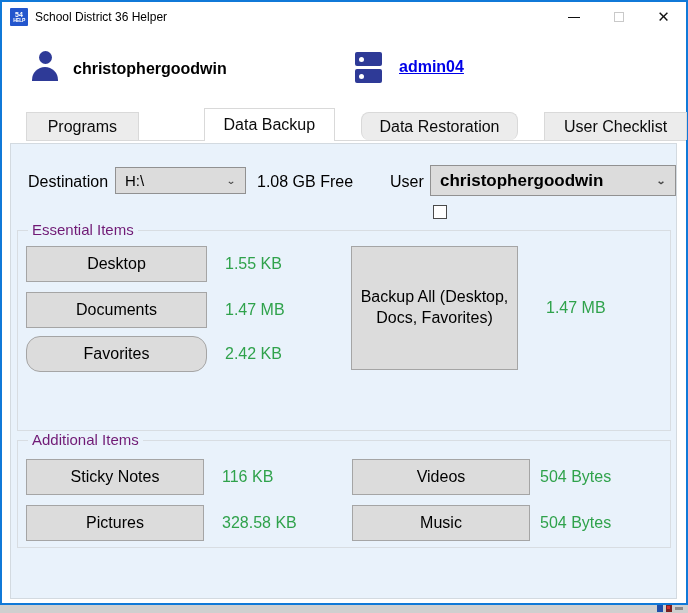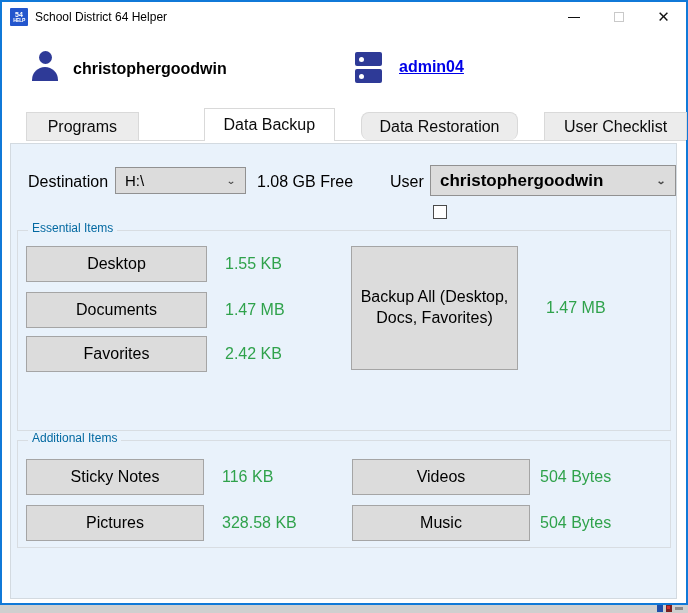--- a/index.html
+++ b/index.html
@@ -73,32 +73,32 @@
   .dest-lbl { left:17px; top:29px; font-size:16px; }
   .chk-row { position:absolute; left:422px; top:61px; display:flex; align-items:center; gap:7px; }
   .chk-box { width:14px; height:14px; background:#fff; border:1px solid #4a4a4a; }
   .chk-lbl { font-size:16px; color:#000; }
   
   .groupbox { position:absolute; border:1px solid #d8dde2; }
   .group-essential { left:6px; top:86px; width:654px; height:201px; }
   .group-additional { left:6px; top:296px; width:654px; height:108px; }
   .group-title {
     position:absolute; top:-10px; left:10px; background:#e9f2fb; padding:0 4px;
-    font-size:12px; color:#0369a1;
+    font-size:15px; color:#701a75;
   }
   .btn {
     position:absolute; background:#dcdcdc; border:1px solid #a5a5a5;
     display:flex; align-items:center; justify-content:center; text-align:center;
     font-size:16px; color:#000; cursor:pointer; font-family:"Liberation Sans",sans-serif;
     padding:0 8px; line-height:1.3;
   }
   .size-txt { position:absolute; font-size:16px; color:#2fa24b; white-space:nowrap; }
   .btn-desktop   { left:8px;  top:15px;  width:181px; height:36px; }
   .btn-documents { left:8px;  top:61px;  width:181px; height:36px; }
-  .btn-favorites { left:8px;  top:105px; width:181px; height:36px; }
+  .btn-favorites { left:8px;  top:105px; width:181px; height:36px;border-radius:14px; }
   .sz-desktop    { left:207px; top:24px; }
   .sz-documents  { left:207px; top:70px; }
   .sz-favorites  { left:207px; top:114px; }
   .btn-backupall { left:333px; top:15px; width:167px; height:124px; }
   .sz-backupall  { left:528px; top:68px; }
   .btn-sticky    { left:8px;  top:18px; width:178px; height:36px; }
   .btn-pictures  { left:8px;  top:64px; width:178px; height:36px; }
   .sz-sticky     { left:204px; top:27px; }
   .sz-pictures   { left:204px; top:73px; }
   .btn-videos    { left:334px; top:18px; width:178px; height:36px; }
@@ -115,21 +115,21 @@
 </head>
 <body>
 
 <div class="window">
 
   <div class="titlebar">
     <div class="app-icon">
       <span class="l1">54</span>
       <span class="l2">HELP</span>
     </div>
-    <span class="title-text">School District 64 Helper</span>
+    <span class="title-text">School District 36 Helper</span>
     <div class="win-controls">
       <div class="win-btn">
           <span class="min-glyph"></span>
         </div>
       <div class="win-btn">
           <span class="max-glyph"></span>
         </div>
       <div class="win-btn">
           <span class="close-glyph">✕</span>
         </div>

